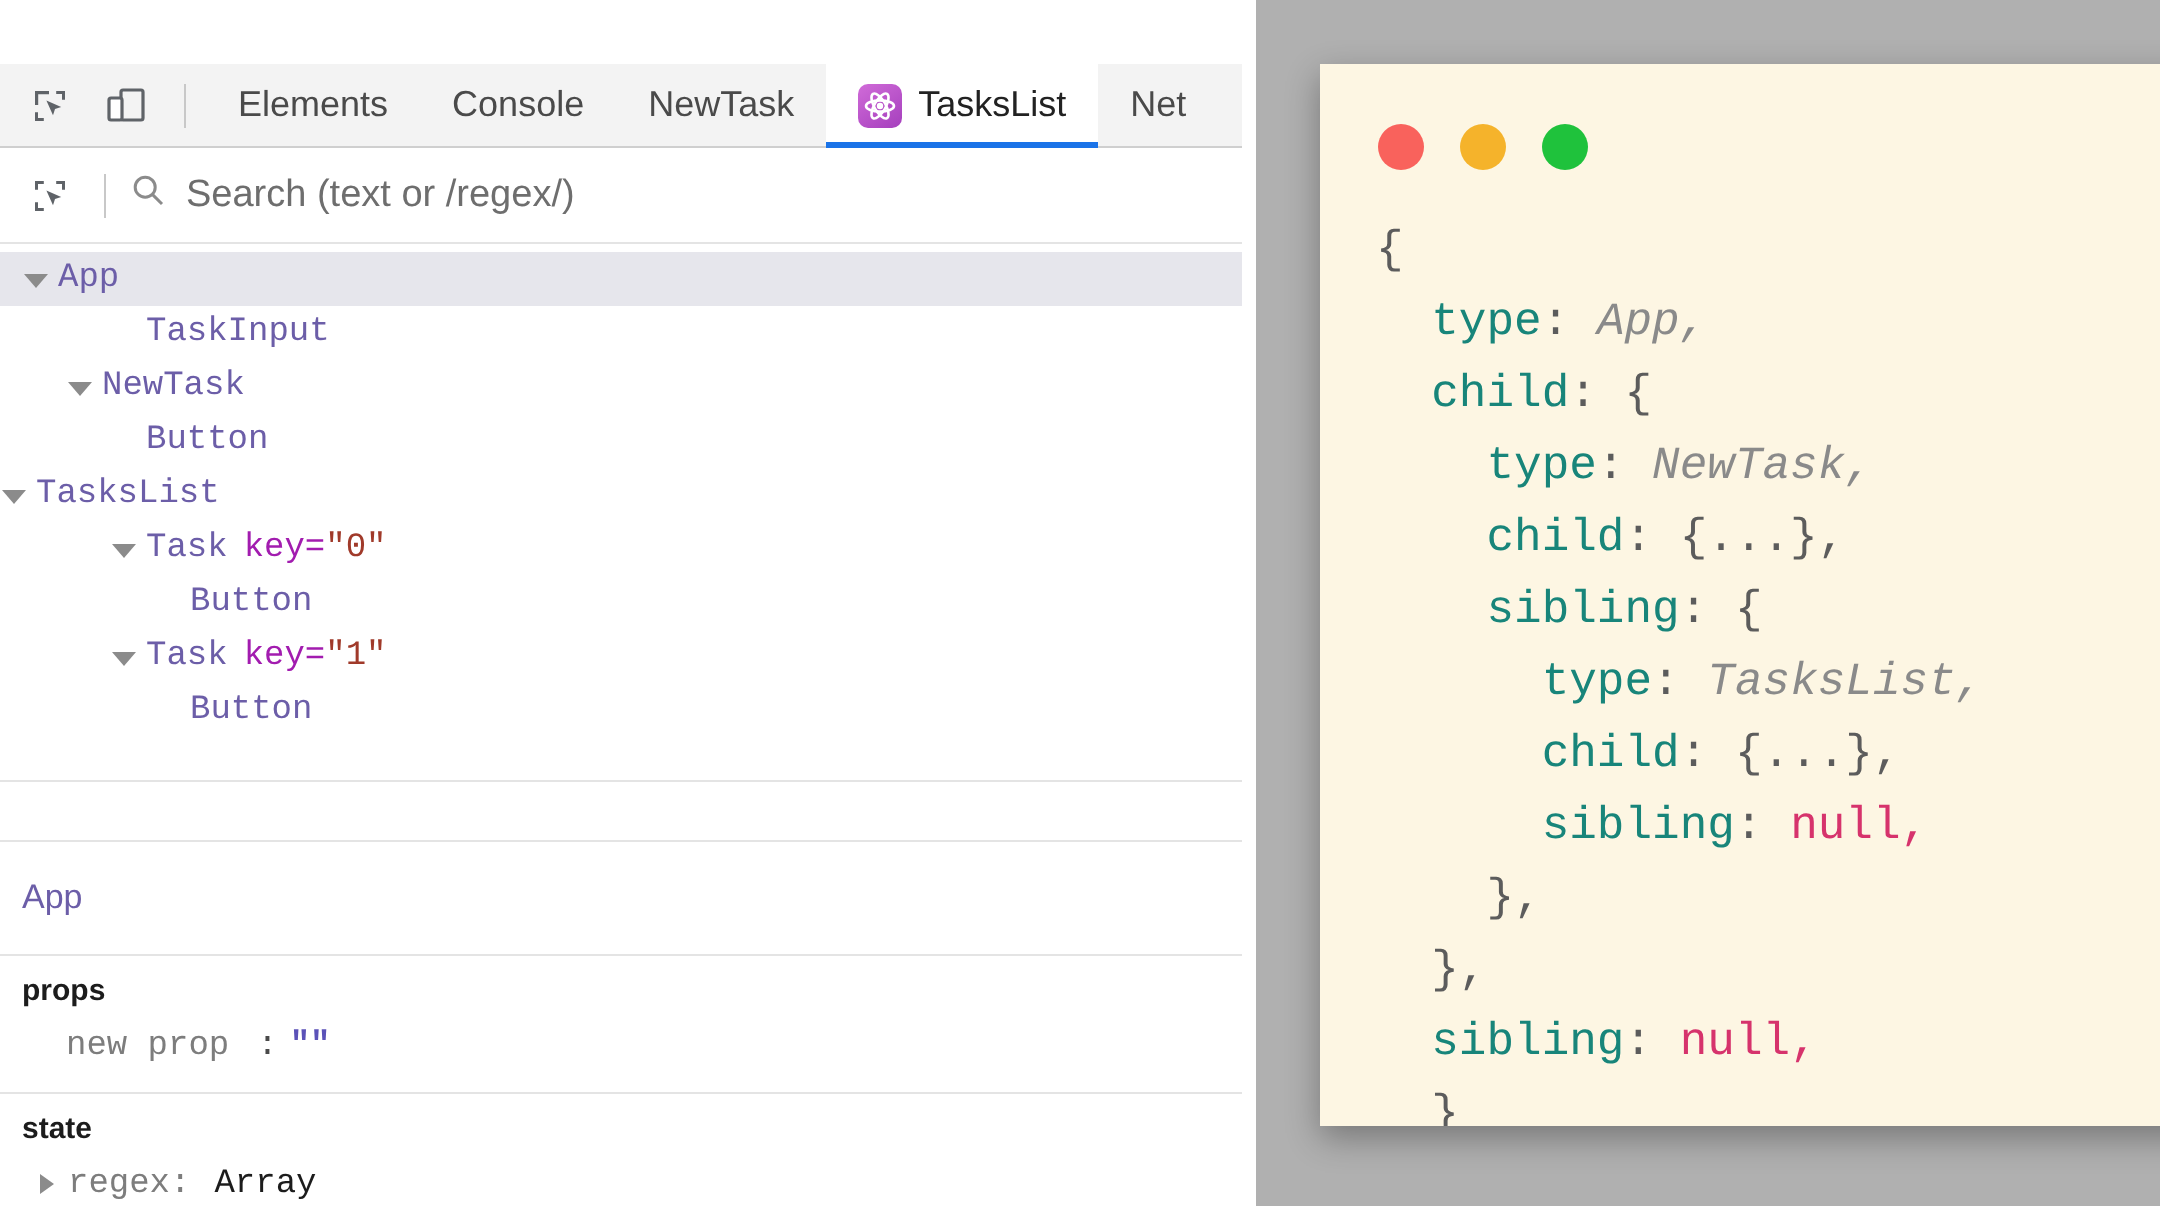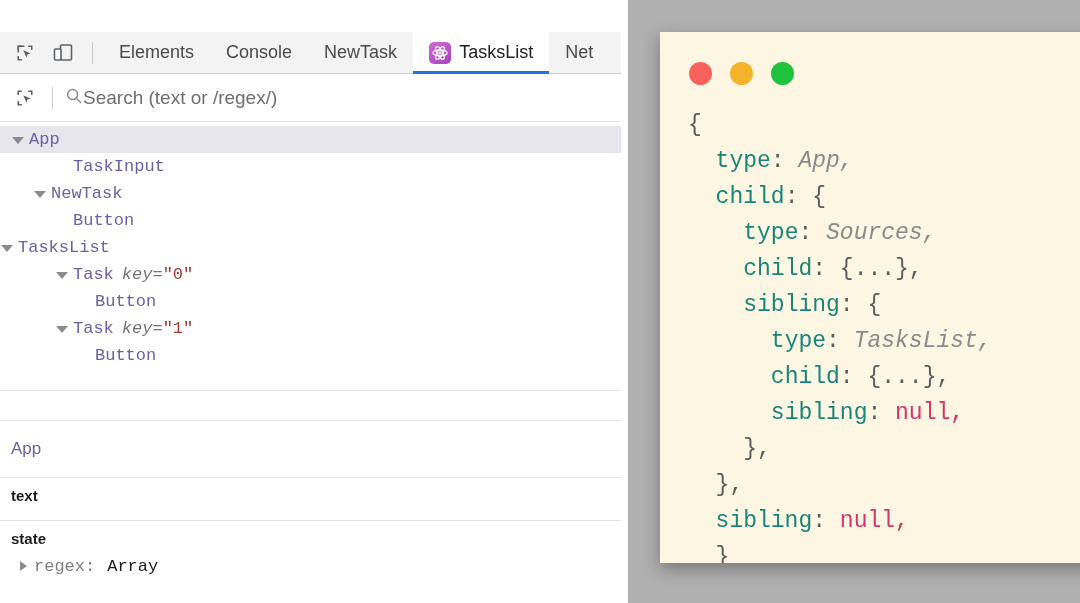--- a/index.html
+++ b/index.html
@@ -97,20 +97,21 @@
     background: #ffffff;
     border-bottom: 1px solid #e4e4e4;
     display: flex;
     align-items: center;
     box-sizing: border-box;
   }
   .searchbar .vsep { margin: 0 12px 0 10px; }
   .search-wrap {
     display: flex;
     align-items: center;
+    gap: 10px;
     flex: 1;
   }
   .search-input {
     border: none;
     outline: none;
     background: transparent;
     font-family: "Liberation Sans", sans-serif;
     font-size: 19px;
     color: #3c3c3c;
     width: 90%;
@@ -143,21 +144,21 @@
   }
   .arrow.open::before {
     content: "";
     position: absolute;
     left: 1px; top: 4px;
     border-left: 6px solid transparent;
     border-right: 6px solid transparent;
     border-top: 7px solid #8b8b8b;
   }
   .arrow.none::before { content: none; }
-  .tree-key { color: #737373; margin-left: 8px; font-style: italic; }
+  .tree-key { color: #a21caf; margin-left: 8px; }
   .tree-keyval { color: #a03a2a; }
 
   
   .hr { height: 1px; background: #e4e4e4; width: 100%; }
   .sel-name {
     height: 56px;
     display: flex;
     align-items: center;
     padding-left: 11px;
     font-size: 17px;
@@ -365,21 +366,26 @@
     </div>
 
     <div class="hr" style="margin-top:21px"></div>
     <div class="hr" style="margin-top:29px"></div>
 
     <div class="sel-name">App</div>
 
     <div class="hr"></div>
 
     <div class="section">
-      <div class="section-title">text</div>
+      <div class="section-title">props</div>
+      <div class="kv-row kv-indent">
+        <span class="kv-key">new prop</span>
+        <span class="kv-colon">:</span>
+        <span class="kv-str">""</span>
+      </div>
     </div>
 
     <div class="hr"></div>
 
     <div class="section">
       <div class="section-title">state</div>
       <div class="kv-row" style="padding-left:9px">
         <span class="tri"></span>
         <span class="kv-key">regex:</span>
         <span class="kv-name-dark" style="margin-left:12px">Array</span>
@@ -390,21 +396,21 @@
   <div class="code-card">
     <div class="dots">
       <span class="dot" style="background:#f9625c"></span>
       <span class="dot" style="background:#f5b32b"></span>
       <span class="dot" style="background:#1fc23c"></span>
     </div>
 
     <div class="code"><span><span class="p">{</span></span>
 <span>  <span class="k">type</span><span class="p">: </span><span class="v">App,</span></span>
 <span>  <span class="k">child</span><span class="p">: </span><span class="p">{</span></span>
-<span>    <span class="k">type</span><span class="p">: </span><span class="v">Sources,</span></span>
+<span>    <span class="k">type</span><span class="p">: </span><span class="v">NewTask,</span></span>
 <span>    <span class="k">child</span><span class="p">: </span><span class="p">{...},</span></span>
 <span>    <span class="k">sibling</span><span class="p">: </span><span class="p">{</span></span>
 <span>      <span class="k">type</span><span class="p">: </span><span class="v">TasksList,</span></span>
 <span>      <span class="k">child</span><span class="p">: </span><span class="p">{...},</span></span>
 <span>      <span class="k">sibling</span><span class="p">: </span><span class="n">null,</span></span>
 <span>    <span class="p">},</span></span>
 <span>  <span class="p">},</span></span>
 <span>  <span class="k">sibling</span><span class="p">: </span><span class="n">null,</span></span>
 <span>  <span class="p">}</span></span></div>
   </div>

